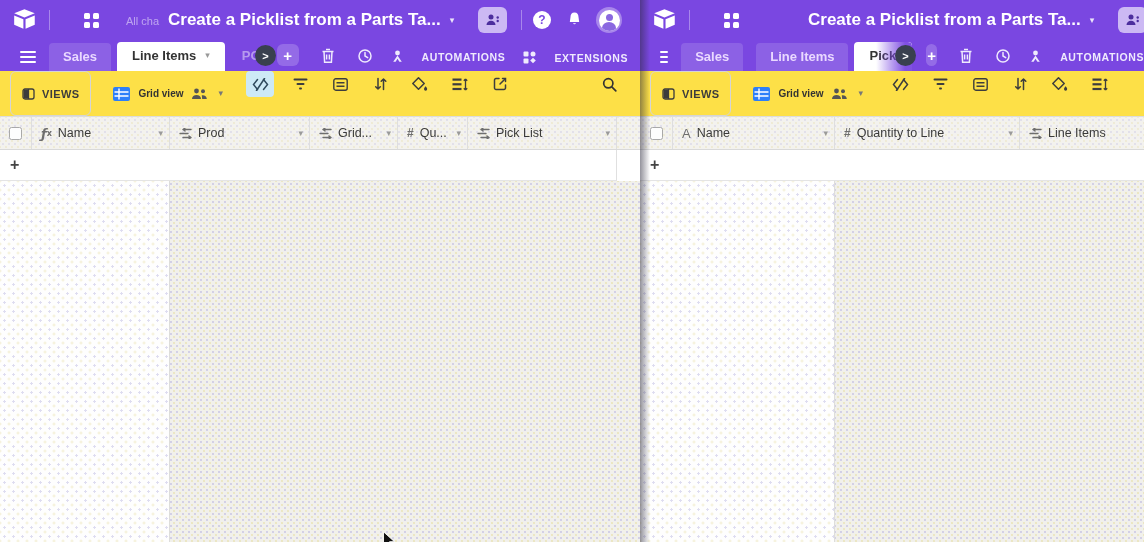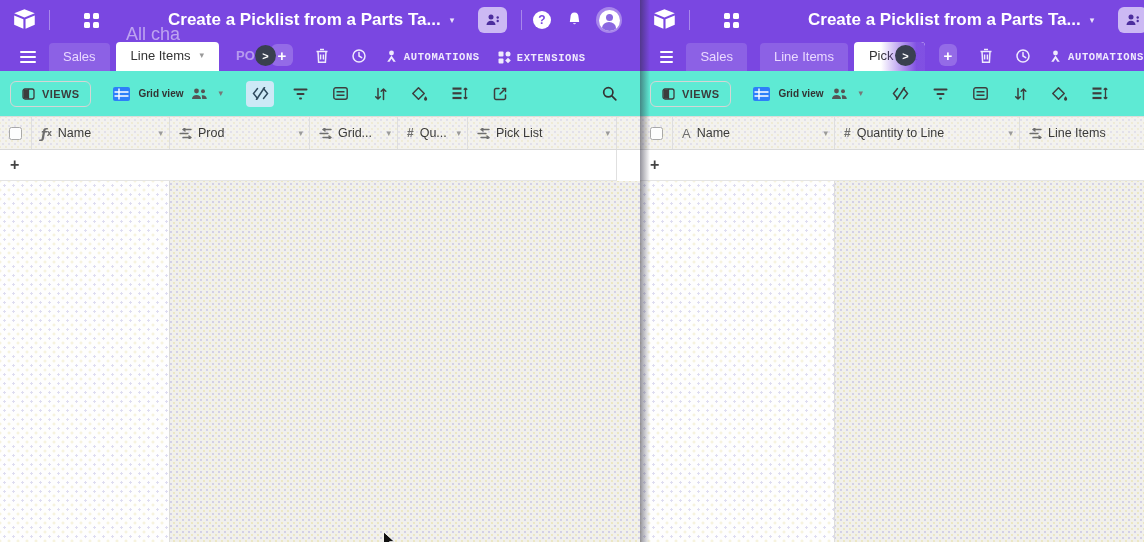--- a/index.html
+++ b/index.html
@@ -11,62 +11,62 @@
   .panel--right::before { content:""; position:absolute; left:0; top:0; bottom:0; width:10px; z-index:60;
     background:linear-gradient(90deg, rgba(42,40,58,.5), rgba(42,40,58,0)); pointer-events:none; }
 
   
   .topbar { position:relative; height:40px; background:#7a47e1; }
   .logo { position:absolute; left:12px; top:8px; width:26px; height:24px; }
   .top-divider { position:absolute; left:49px; top:10px; width:1px; height:20px; background:rgba(255,255,255,.35); }
   .dots-grid { position:absolute; left:84px; top:13px; width:15px; height:15px; display:grid;
     grid-template-columns:6px 6px; grid-template-rows:6px 6px; gap:3px; }
   .dots-grid i { background:#fff; border-radius:1.5px; }
-  .ghost-status { position:absolute; left:126px; top:24px; font-size:18px; color:rgba(255,255,255,.5); white-space:nowrap; }
+  .ghost-status { position:absolute; left:126px; top:15px; font-size:11px; color:rgba(255,255,255,.5); white-space:nowrap; }
   .title-wrap { position:absolute; left:168px; top:0; height:40px; display:flex; align-items:center; gap:9px; z-index:2; }
   .base-title { color:#ffffff; font-size:17px; font-weight:bold; white-space:nowrap; }
   .caret { font-family:"DejaVu Sans", sans-serif; font-size:9px; line-height:1; }
   .title-caret { color:rgba(255,255,255,.85); }
   .share-btn { position:absolute; left:478px; top:7px; width:29px; height:26px; background:rgba(255,255,255,.62);
     border-radius:6px; display:flex; align-items:center; justify-content:center; }
   .top-divider2 { position:absolute; left:521px; top:10px; width:1px; height:20px; background:rgba(255,255,255,.35); }
   .help-btn { position:absolute; left:533px; top:11px; width:18px; height:18px; border-radius:50%; background:#fff;
     color:#7a47e1; font-size:12px; font-weight:bold; display:flex; align-items:center; justify-content:center; }
   .bell-btn { position:absolute; left:566px; top:11px; }
   .avatar { position:absolute; left:596px; top:7px; width:26px; height:26px; border-radius:50%;
     background:rgba(255,255,255,.35); display:flex; align-items:center; justify-content:center; }
   .avatar-inner { width:21px; height:21px; border-radius:50%; background:#fff; position:relative; overflow:hidden; }
   .avatar-head { position:absolute; left:7px; top:4px; width:7px; height:7px; border-radius:50%; background:#8a68e0; }
   .avatar-body { position:absolute; left:3.5px; top:12.5px; width:14px; height:12px; border-radius:50%; background:#8a68e0; }
 
   
   .tabbar { position:relative; height:31px; background:#7a47e1; display:flex; align-items:flex-end; }
   .hamburger { margin:0 0 8px 20px; width:16px; display:flex; flex-direction:column; gap:3px; }
   .hamburger i { height:2px; background:#fff; border-radius:1px; }
-  .tab { position:relative; font-size:13px; font-weight:normal; border-radius:4px 4px 0 0; padding:6px 14px 7px;
+  .tab { position:relative; font-size:13px; font-weight:bold; border-radius:4px 4px 0 0; padding:6px 14px 7px;
     white-space:nowrap; }
   .tab--pill { margin-left:13px; background:rgba(255,255,255,.14); color:#ead9ff; }
   .tab--active { margin-left:6px; background:#fff; color:#333; padding:6px 15px 8px; display:flex; align-items:center; gap:9px; }
   .tab--active .caret { color:#999; }
   .tab--fade { overflow:hidden; }
   .tab--fade::after { content:""; position:absolute; inset:0; border-radius:4px 4px 0 0;
     background:linear-gradient(90deg, rgba(122,71,225,0) 38%, rgba(122,71,225,.95) 88%); }
   .tab--ghost { margin-left:15px; color:rgba(255,255,255,.45); padding:6px 2px 8px; font-weight:bold; }
   .circle-chevron { position:absolute; left:255px; top:5px; width:21px; height:21px; border-radius:50%;
     background:#39404f; color:#fff; font-size:11px; font-weight:bold; display:flex; align-items:center;
     justify-content:center; z-index:5; }
   .add-table { margin:0 0 5px 14px; width:22px; height:22px; border-radius:6px; background:rgba(255,255,255,.2);
     color:#fff; font-size:15px; font-weight:bold; display:flex; align-items:center; justify-content:center; }
   .tab-tool { margin:0 0 7px 22px; color:#efeafd; }
-  .nav-group { display:flex; align-items:center; gap:6px; margin:0 0 7px 18px; color:#efeafd;font-family:Liberation Mono, monospace; }
+  .nav-group { display:flex; align-items:center; gap:18px; margin:0 0 7px 18px; color:#efeafd; }
   .nav-group span { font-size:10.5px; font-weight:bold; letter-spacing:.6px; white-space:nowrap; }
 
   
-  .toolbar { position:relative; height:46px; background:#5eead4; border-bottom:1px solid #dcdcdc;
-    display:flex; align-items:center; }
+  .toolbar { position:relative; height:46px; background:#fde047; border-bottom:1px solid #dcdcdc;
+    display:flex; }
   .views-btn { margin-left:10px; display:flex; align-items:center; gap:7px; border:1px solid #d5d5d5;
     border-radius:6px; padding:6px 11px; color:#3c3c3c; font-size:11px; font-weight:bold; letter-spacing:.4px; }
   .viewname { margin-left:22px; display:flex; align-items:center; gap:8px; }
   .viewname b { font-size:10px; color:#333; }
   .viewname .caret { color:#777; margin-left:2px; }
   .tool { width:28px; height:26px; border-radius:4px; display:flex; align-items:center; justify-content:center;
     margin-left:12px; color:#3d3d3d; }
   .tool--first { margin-left:23px; }
   .tool--active { background:#cde9f6; }
   .tool-search { margin-left:auto; margin-right:17px; }

